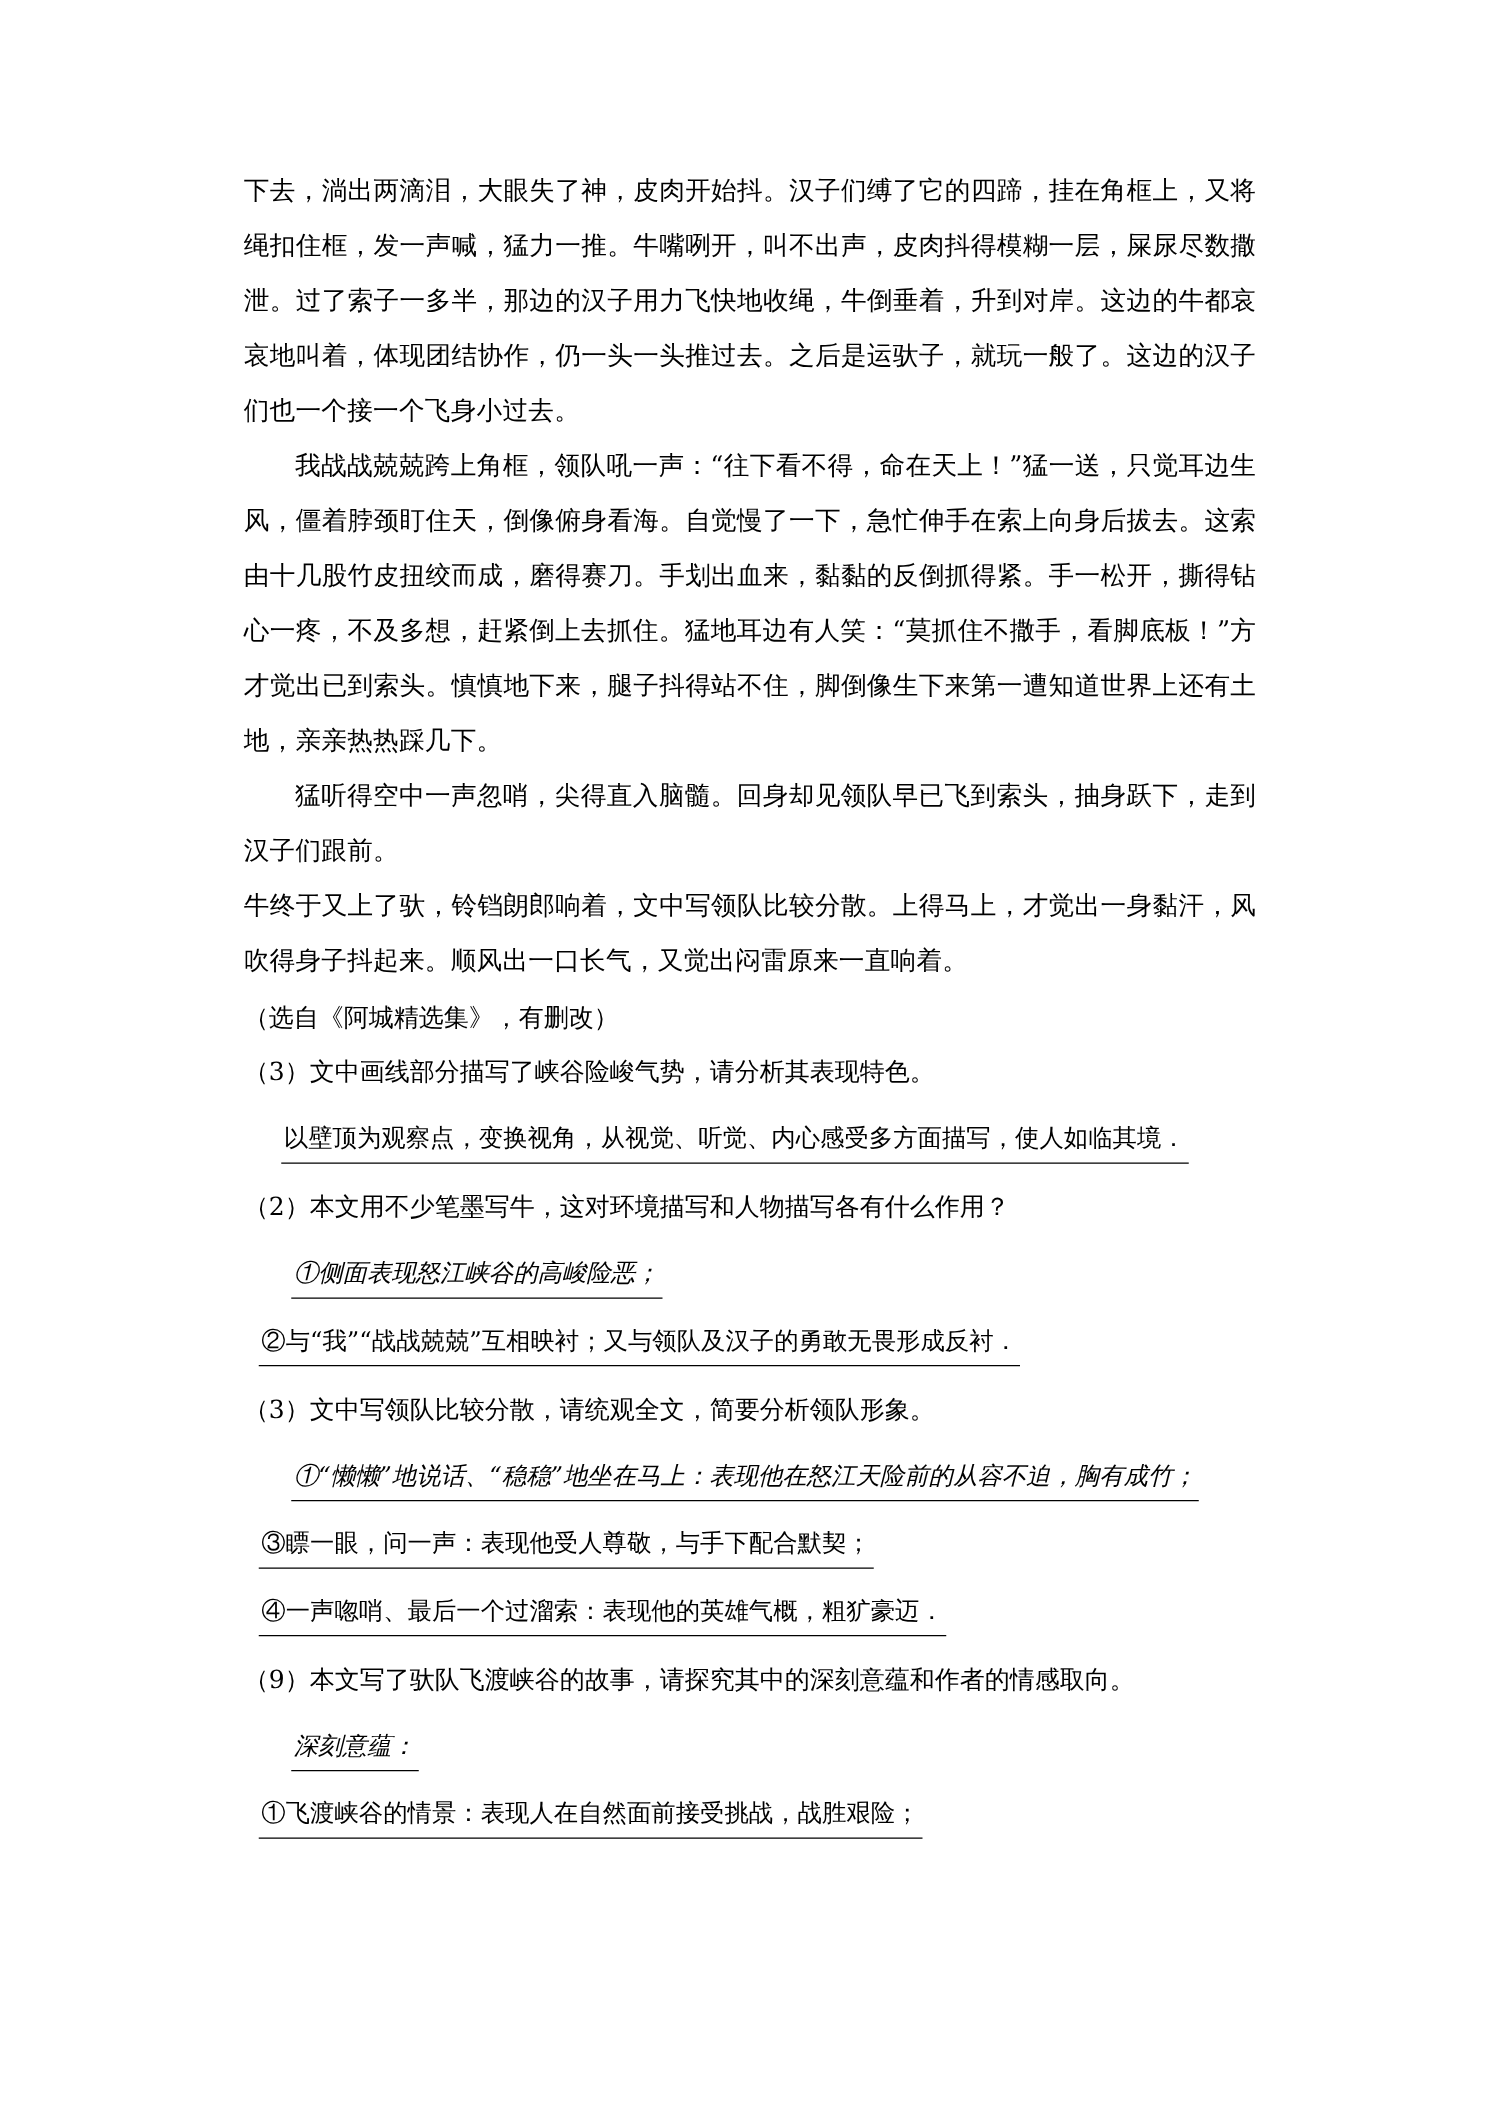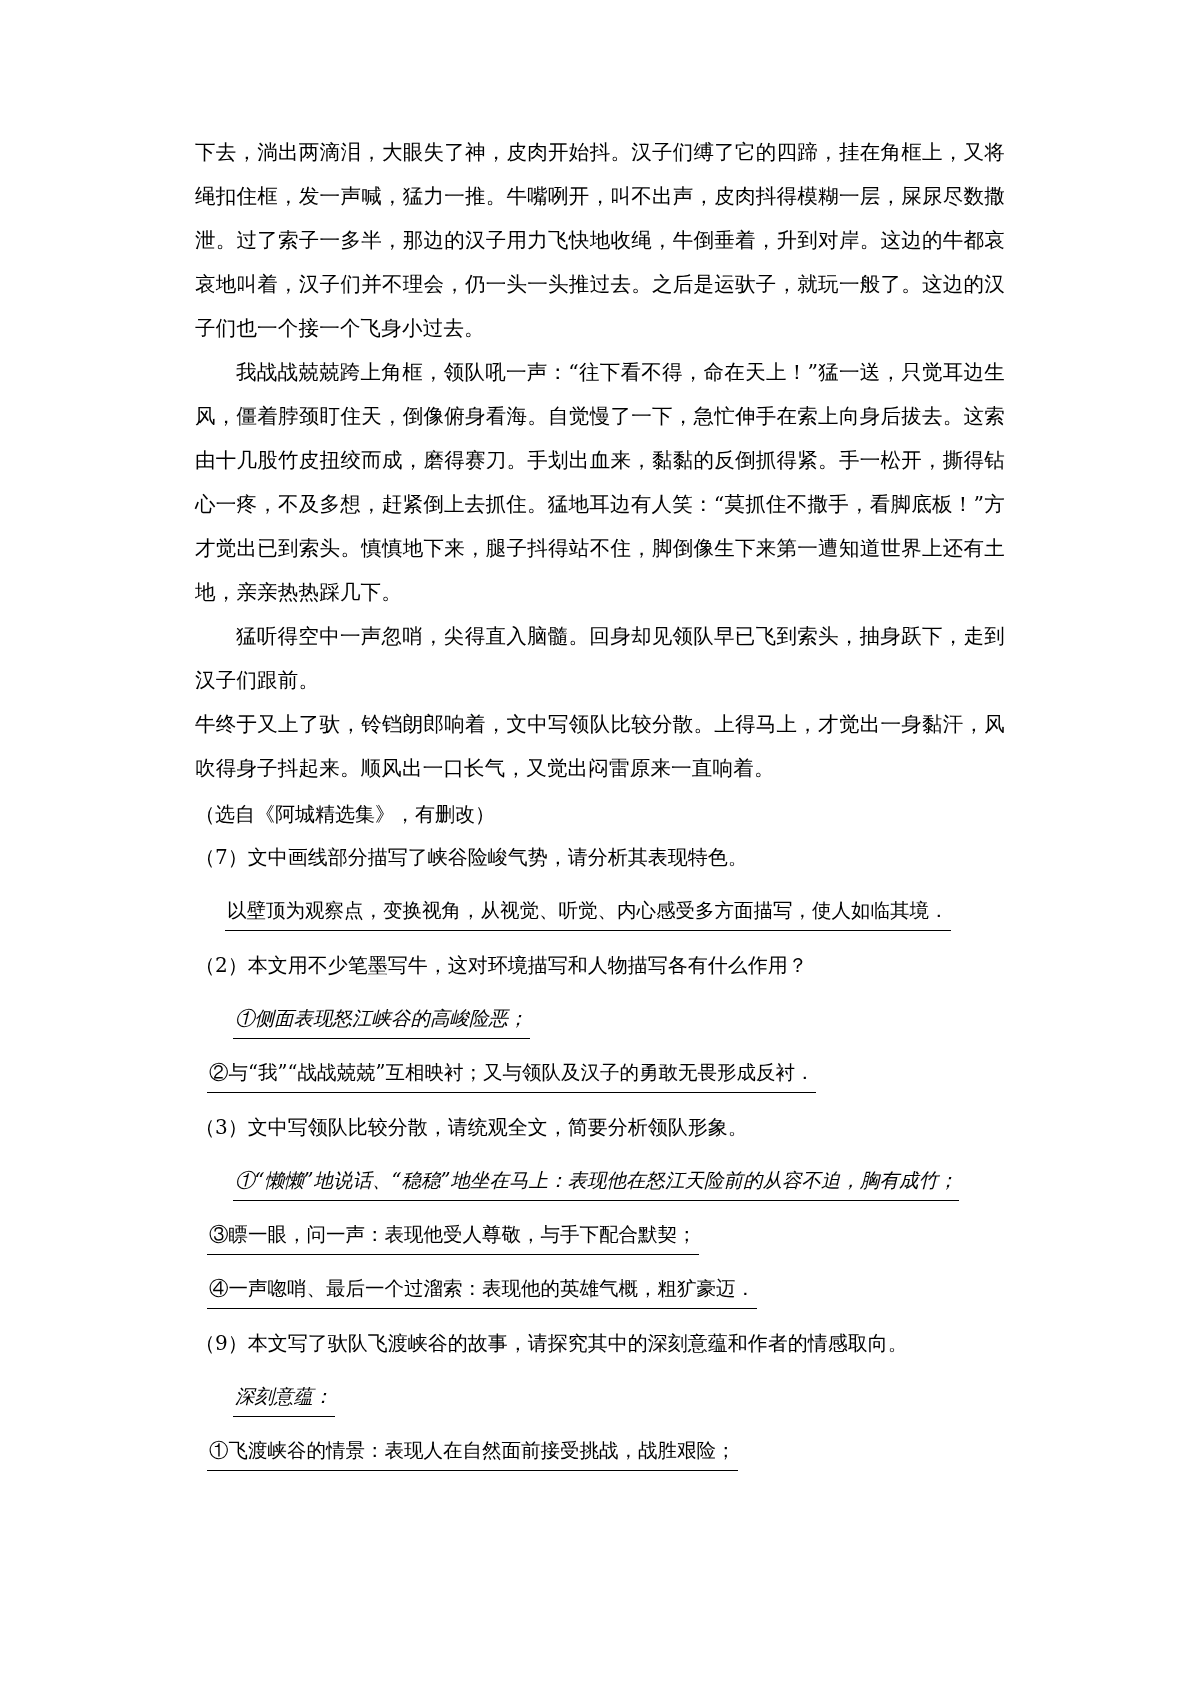--- a/index.html
+++ b/index.html
@@ -68,31 +68,31 @@
     padding-left: 26px;
     font-style: italic;
   }
 </style>
 </head>
 <body>
 
 <div class="page">
 
   <div class="body-text">
-    <p class="para">下去，淌出两滴泪，大眼失了神，皮肉开始抖。汉子们缚了它的四蹄，挂在角框上，又将绳扣住框，发一声喊，猛力一推。牛嘴咧开，叫不出声，皮肉抖得模糊一层，屎尿尽数撒泄。过了索子一多半，那边的汉子用力飞快地收绳，牛倒垂着，升到对岸。这边的牛都哀哀地叫着，汉子们并不理会，仍一头一头推过去。之后是运驮子，就玩一般了。这边的汉子们也一个接一个飞身小过去。</p>
+    <p class="para">下去，淌出两滴泪，大眼失了神，皮肉开始抖。汉子们缚了它的四蹄，挂在角框上，又将绳扣住框，发一声喊，猛力一推。牛嘴咧开，叫不出声，皮肉抖得模糊一层，屎尿尽数撒泄。过了索子一多半，那边的汉子用力飞快地收绳，牛倒垂着，升到对岸。这边的牛都哀哀地叫着，体现团结协作，仍一头一头推过去。之后是运驮子，就玩一般了。这边的汉子们也一个接一个飞身小过去。</p>
     <p class="para indent">我战战兢兢跨上角框，领队吼一声：“往下看不得，命在天上！”猛一送，只觉耳边生风，僵着脖颈盯住天，倒像俯身看海。自觉慢了一下，急忙伸手在索上向身后拔去。这索由十几股竹皮扭绞而成，磨得赛刀。手划出血来，黏黏的反倒抓得紧。手一松开，撕得钻心一疼，不及多想，赶紧倒上去抓住。猛地耳边有人笑：“莫抓住不撒手，看脚底板！”方才觉出已到索头。慎慎地下来，腿子抖得站不住，脚倒像生下来第一遭知道世界上还有土地，亲亲热热踩几下。</p>
     <p class="para indent">猛听得空中一声忽哨，尖得直入脑髓。回身却见领队早已飞到索头，抽身跃下，走到汉子们跟前。</p>
     <p class="para">牛终于又上了驮，铃铛朗郎响着，文中写领队比较分散。上得马上，才觉出一身黏汗，风吹得身子抖起来。顺风出一口长气，又觉出闷雷原来一直响着。</p>
   </div>
 
   <div class="source-line">（选自《阿城精选集》，有删改）</div>
 
   <div class="qa-block">
 
-    <p class="question">（7）文中画线部分描写了峡谷险峻气势，请分析其表现特色。</p>
+    <p class="question">（3）文中画线部分描写了峡谷险峻气势，请分析其表现特色。</p>
     <div class="answer pad-left"><span class="u">以壁顶为观察点，变换视角，从视觉、听觉、内心感受多方面描写，使人如临其境．</span></div>
 
     <p class="question">（2）本文用不少笔墨写牛，这对环境描写和人物描写各有什么作用？</p>
     <div class="answer pad-left2"><span class="u">①侧面表现怒江峡谷的高峻险恶；</span></div>
     <div class="answer"><span class="u">②与“我”“战战兢兢”互相映衬；又与领队及汉子的勇敢无畏形成反衬．</span></div>
 
     <p class="question">（3）文中写领队比较分散，请统观全文，简要分析领队形象。</p>
     <div class="answer pad-left2"><span class="u">①“懒懒”地说话、“稳稳”地坐在马上：表现他在怒江天险前的从容不迫，胸有成竹；</span></div>
     <div class="answer"><span class="u">③瞟一眼，问一声：表现他受人尊敬，与手下配合默契；</span></div>
     <div class="answer"><span class="u">④一声唿哨、最后一个过溜索：表现他的英雄气概，粗犷豪迈．</span></div>

